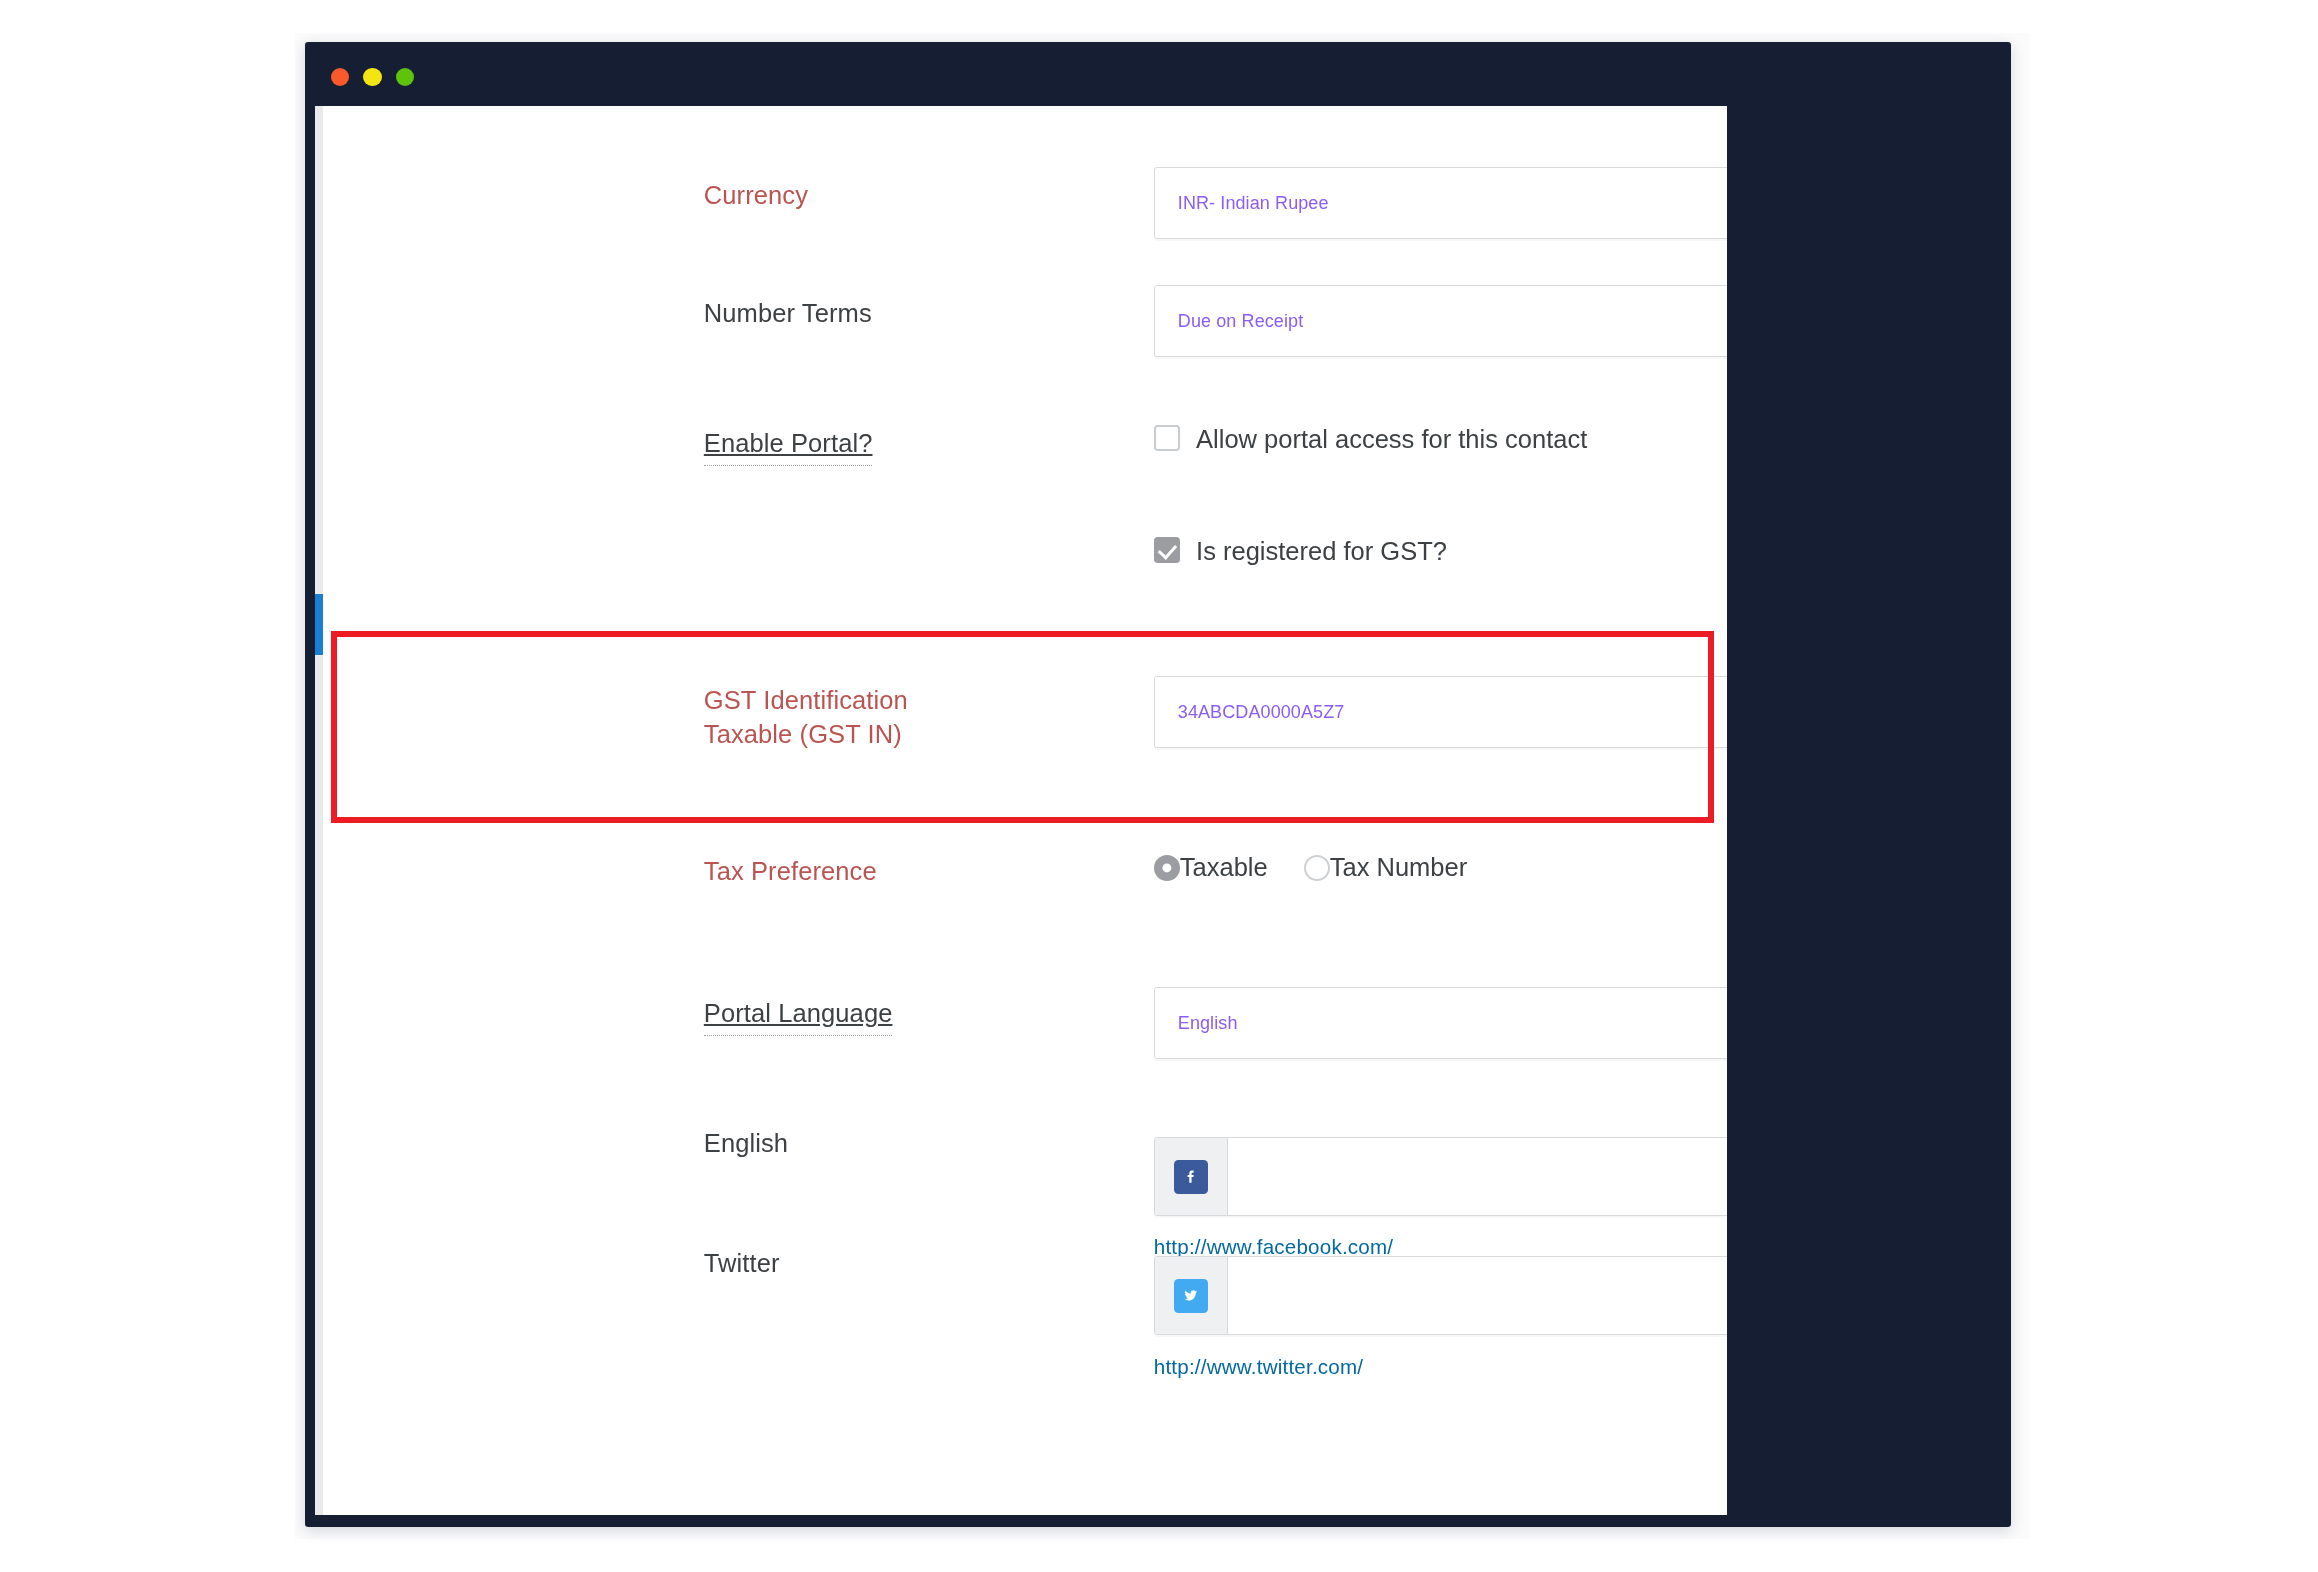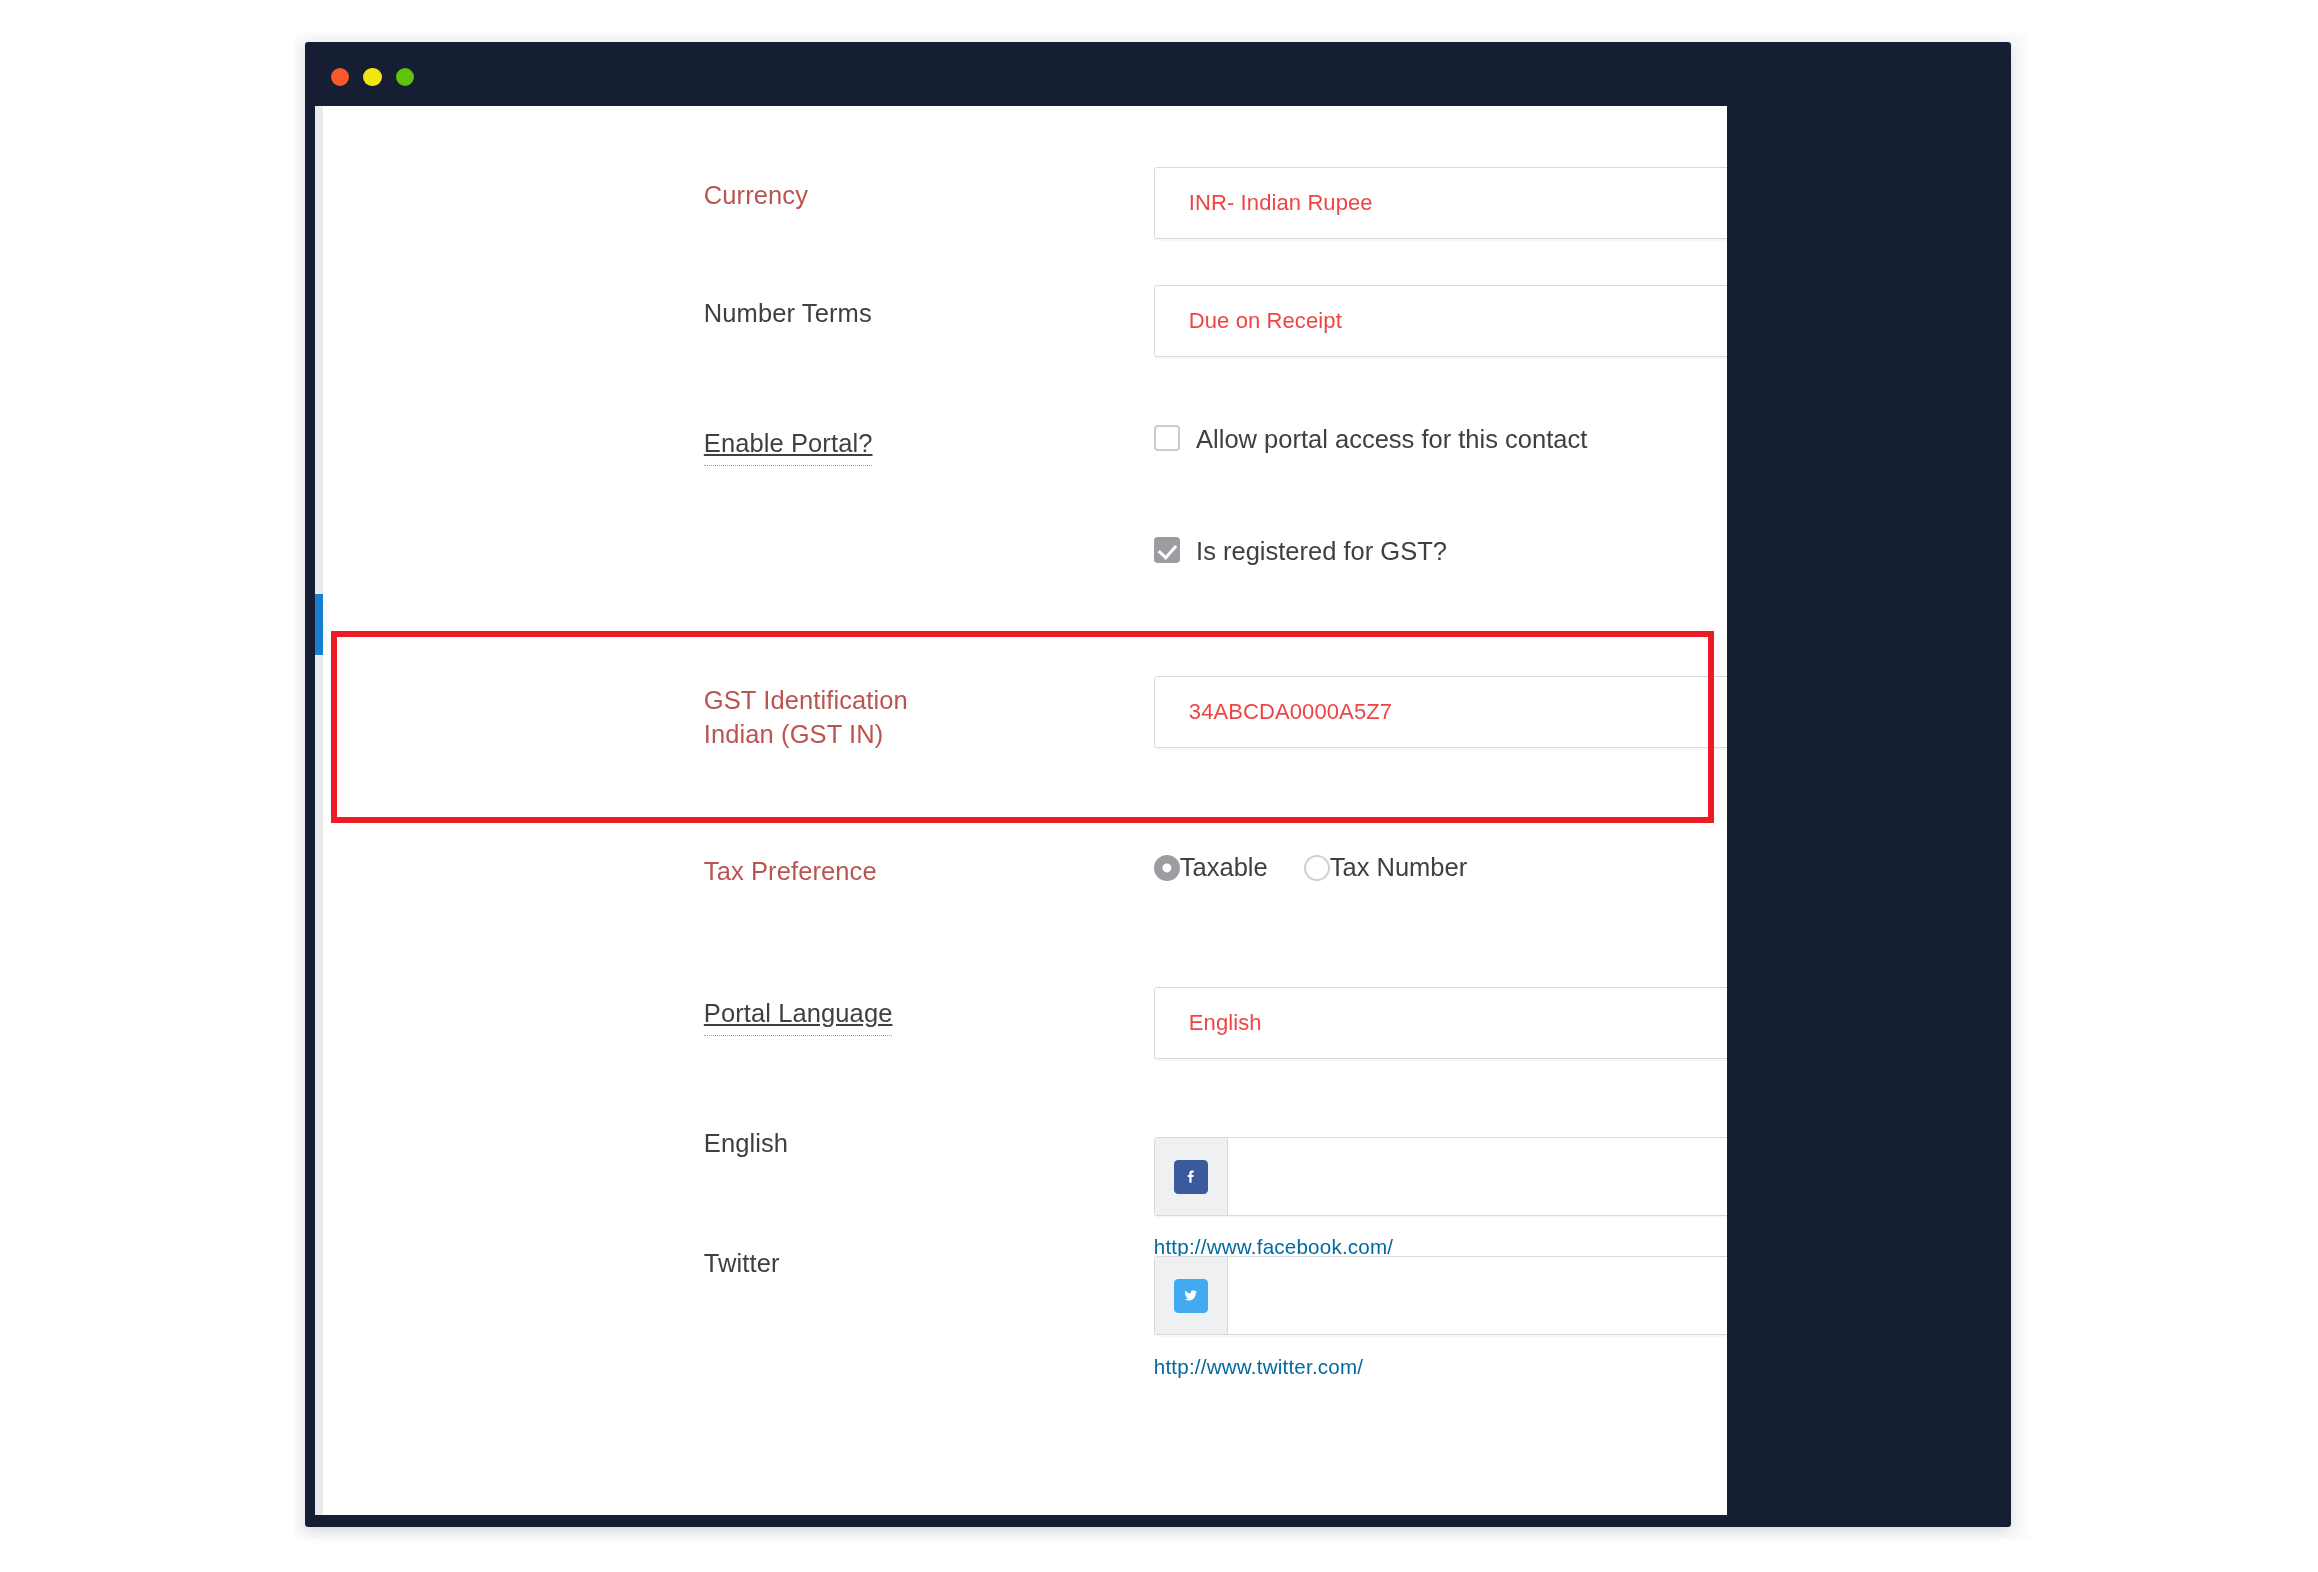--- a/index.html
+++ b/index.html
@@ -134,25 +134,25 @@
     height: 72px;
     box-sizing: border-box;
     border: 1.6px solid #d7dadd;
     border-radius: 2.7px;
     background: #ffffff;
     position: relative;
     box-shadow: 0 1.1px 1.1px rgba(0,0,0,0.03);
   }
   .field .val {
     position: absolute;
-    left: 34px;
+    left: 23px;
     top: 50%;
     transform: translateY(-50%);
-    font-size: 22px;
-    color: #ef4444;
+    font-size: 18px;
+    color: #8b5cf6;
     letter-spacing: 0.1px;
     white-space: nowrap;
   }
   .chev {
     position: absolute;
     right: 28px;
     top: 50%;
     transform: translateY(-50%);
     width: 18.4px;
     height: 18.4px;
@@ -363,21 +363,21 @@
       <div class="row" style="top:0;">
         <div class="cbrow" style="top:431px;">
           <span class="cbox on"></span>
           <span class="cblabel">Is registered for GST?</span>
         </div>
       </div>
 
       <div class="row" style="top:0;">
         <div class="label req" style="top:578px; line-height:1.32;">
           <span>GST Identification</span><br>
-          <span>Indian (GST IN)</span>
+          <span>Taxable (GST IN)</span>
         </div>
         <div class="control" style="top:570px;">
           <div class="field">
             <span class="val">34ABCDA0000A5Z7</span>
           </div>
         </div>
       </div>
 
       <div class="row" style="top:0;">
         <div class="label req" style="top:749px;">Tax Preference</div>

